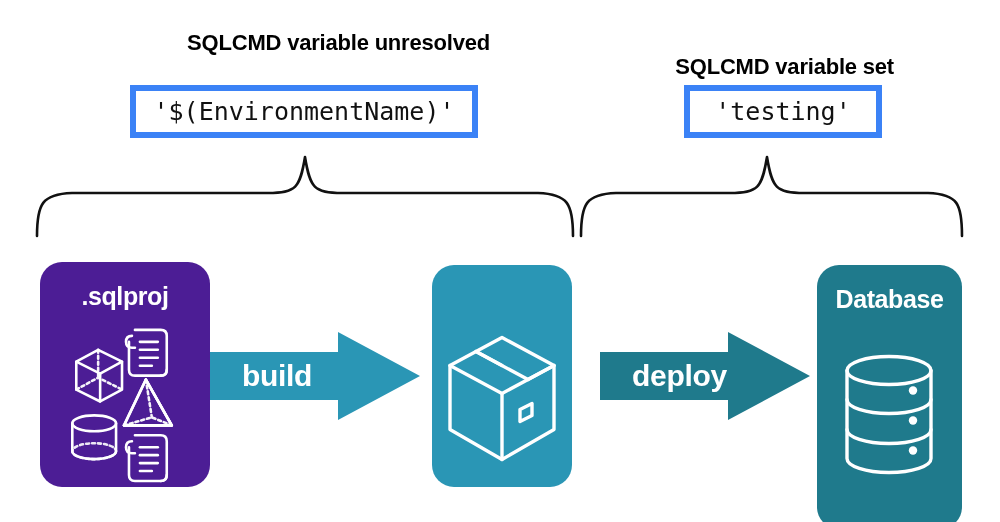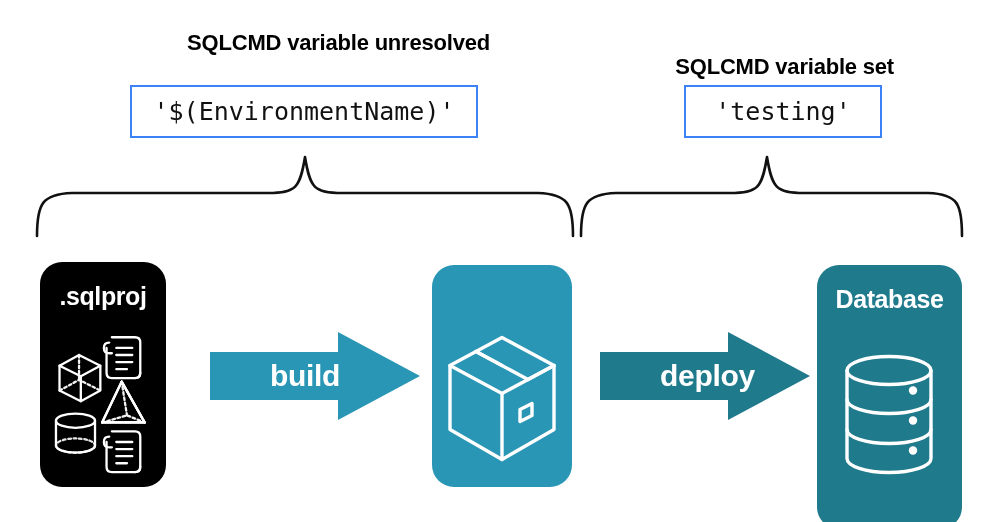--- a/index.html
+++ b/index.html
@@ -31,21 +31,21 @@
     text-align: right;
   }
   #title-left  { left: 120px; top: 30px; width: 370px; }
   #title-right { left: 640px; top: 30px; width: 254px; margin-top: 24px; }
 
   
   .code-box {
     position: absolute;
     box-sizing: border-box;
     background: #ffffff;
-    border: 2px solid #3b82f6;
+    border: 6px solid #3b82f6;
     display: flex;
     align-items: center;
     justify-content: center;
     font-family: "DejaVu Sans Mono", monospace;
     font-size: 25px;
     color: #111111;
     letter-spacing: 0px;
     white-space: nowrap;
   }
   #code-left  { left: 130px; top: 85px; width: 348px; height: 53px; }
@@ -81,21 +81,21 @@
   }
   .card-art {
     position: absolute;
     left: 0;
     top: 52px;
     width: 100%;
     height: calc(100% - 56px);
     display: block;
   }
 
-  #card-sqlproj  { left: 40px;  top: 262px; width: 126px; height: 225px; background: #000000; }
+  #card-sqlproj  { left: 40px;  top: 262px; width: 170px; height: 225px; background: #4c1d95; }
   #card-dacpac   { left: 432px; top: 265px; width: 140px; height: 222px; background: #2A96B5; }
   #card-database { left: 817px; top: 265px; width: 145px; height: 264px; background: #1F7A8C; }
 
   
   .arrow {
     position: absolute;
   }
   .arrow-label {
     position: absolute;
     top: 0;
@@ -106,21 +106,20 @@
     align-items: center;
     justify-content: flex-start;
     font-family: "Liberation Sans", sans-serif;
     font-weight: bold;
     font-size: 30px;
     color: #ffffff;
     letter-spacing: -0.3px;
     white-space: nowrap;
     box-sizing: border-box;
     padding-left: 32px;
-    margin-left: 28px;
   }
   #arrow-build  { left: 210px; top: 330px; width: 210px; height: 92px; }
   #arrow-deploy { left: 600px; top: 330px; width: 210px; height: 92px; }
 </style>
 </head>
 <body>
 
 <div id="canvas">
 
   <div class="section-title" id="title-left">SQLCMD variable unresolved</div>

